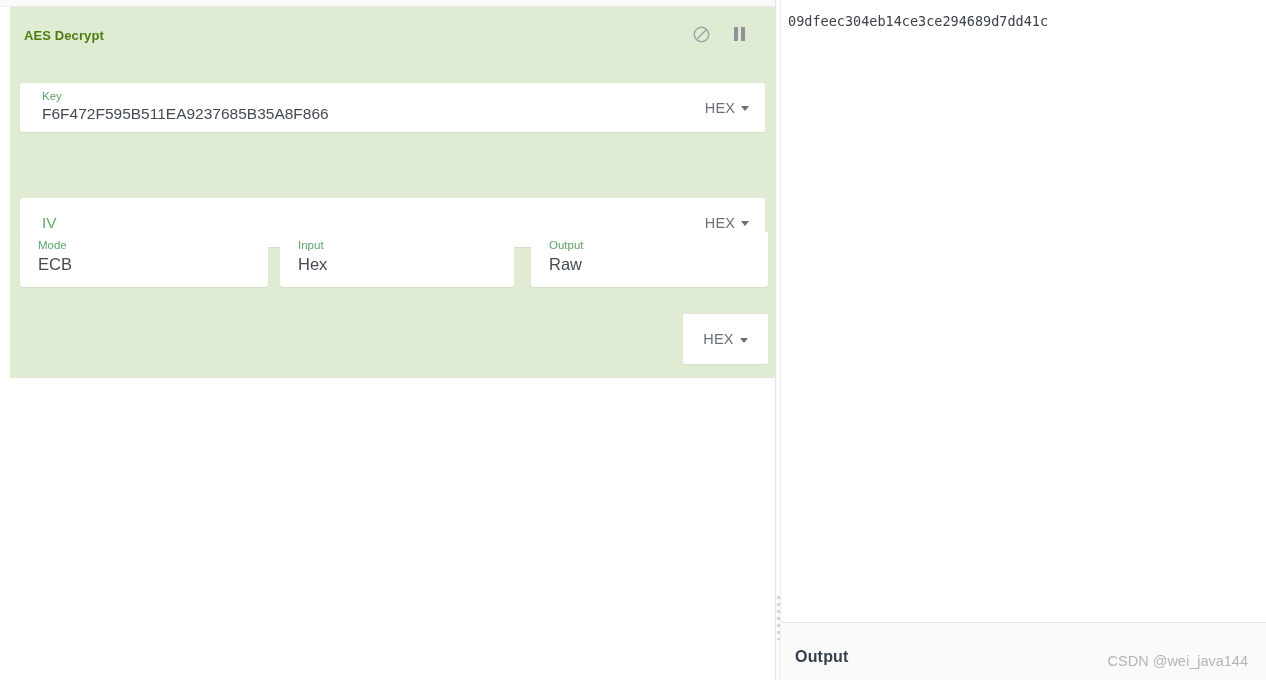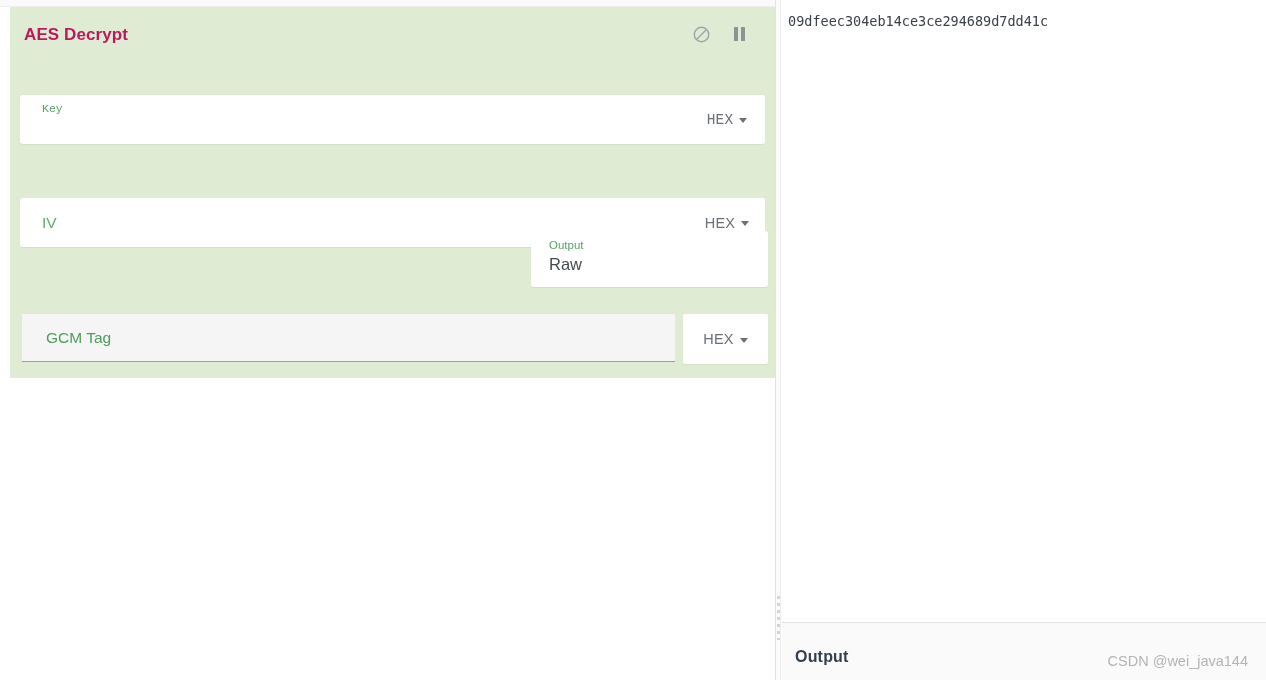--- a/index.html
+++ b/index.html
@@ -48,23 +48,23 @@
   .op-title-row {
     position: absolute;
     left: 0; top: 0;
     width: 765px; height: 53px;
   }
   .op-title {
     position: absolute;
     left: 14px;
     top: 28px;
     transform: translateY(-50%);
-    font-size: 17px;
+    font-size: 13px;
     font-weight: bold;
-    color: #be185d;
+    color: #4d7c0f;
     letter-spacing: 0.1px;
     white-space: nowrap;
   }
   .op-icons {
     position: absolute;
     right: 26px;
     top: 27px;
     transform: translateY(-50%);
     display: flex;
     align-items: center;
@@ -100,21 +100,21 @@
   
   .field-row {
     position: absolute;
     left: 10px;
     width: 745px;
     height: 49px;
     background: #ffffff;
     border-radius: 3px;
     box-shadow: 0 1px 1px rgba(0,0,0,0.06);
   }
-  .field-row.row-key { top: 88px; font-family: Liberation Mono, monospace; }
+  .field-row.row-key { top: 76px; }
   .field-row.row-iv  { top: 151px; margin-top: 40px; }
 
   .field-label {
     position: absolute;
     left: 22px;
     top: 7px;
     font-size: 11.5px;
     color: #5aa469;
     white-space: nowrap;
   }
@@ -346,45 +346,51 @@
             </svg>
           </span>
           <span class="op-icon">
             <span class="pause-icon-inner"></span>
           </span>
         </div>
       </div>
 
       <div class="field-row row-key">
         <div class="field-label">Key</div>
+        <div class="field-value">F6F472F595B511EA9237685B35A8F866</div>
         <div class="unit-dropdown">
           <span class="unit-text">HEX</span>
           <span class="caret"></span>
         </div>
       </div>
 
       <div class="field-row row-iv">
         <div class="field-placeholder">IV</div>
         <div class="unit-dropdown">
           <span class="unit-text">HEX</span>
           <span class="caret"></span>
         </div>
       </div>
 
-
+      <div class="select-box sel-mode">
+        <div class="select-label">Mode</div>
+        <div class="select-value">ECB</div>
+      </div>
+
+      <div class="select-box sel-input">
+        <div class="select-label">Input</div>
+        <div class="select-value">Hex</div>
+      </div>
 
       <div class="select-box sel-output">
         <div class="select-label">Output</div>
         <div class="select-value">Raw</div>
       </div>
 
       <div id="gcm-row">
-        <div id="gcm-input">
-          <div id="gcm-placeholder">GCM Tag</div>
-        </div>
         <div id="gcm-dropdown">
           <span class="unit-text">HEX</span>
           <span class="caret"></span>
         </div>
       </div>
 
     </div>
   </div>
 
   <div id="splitter">

